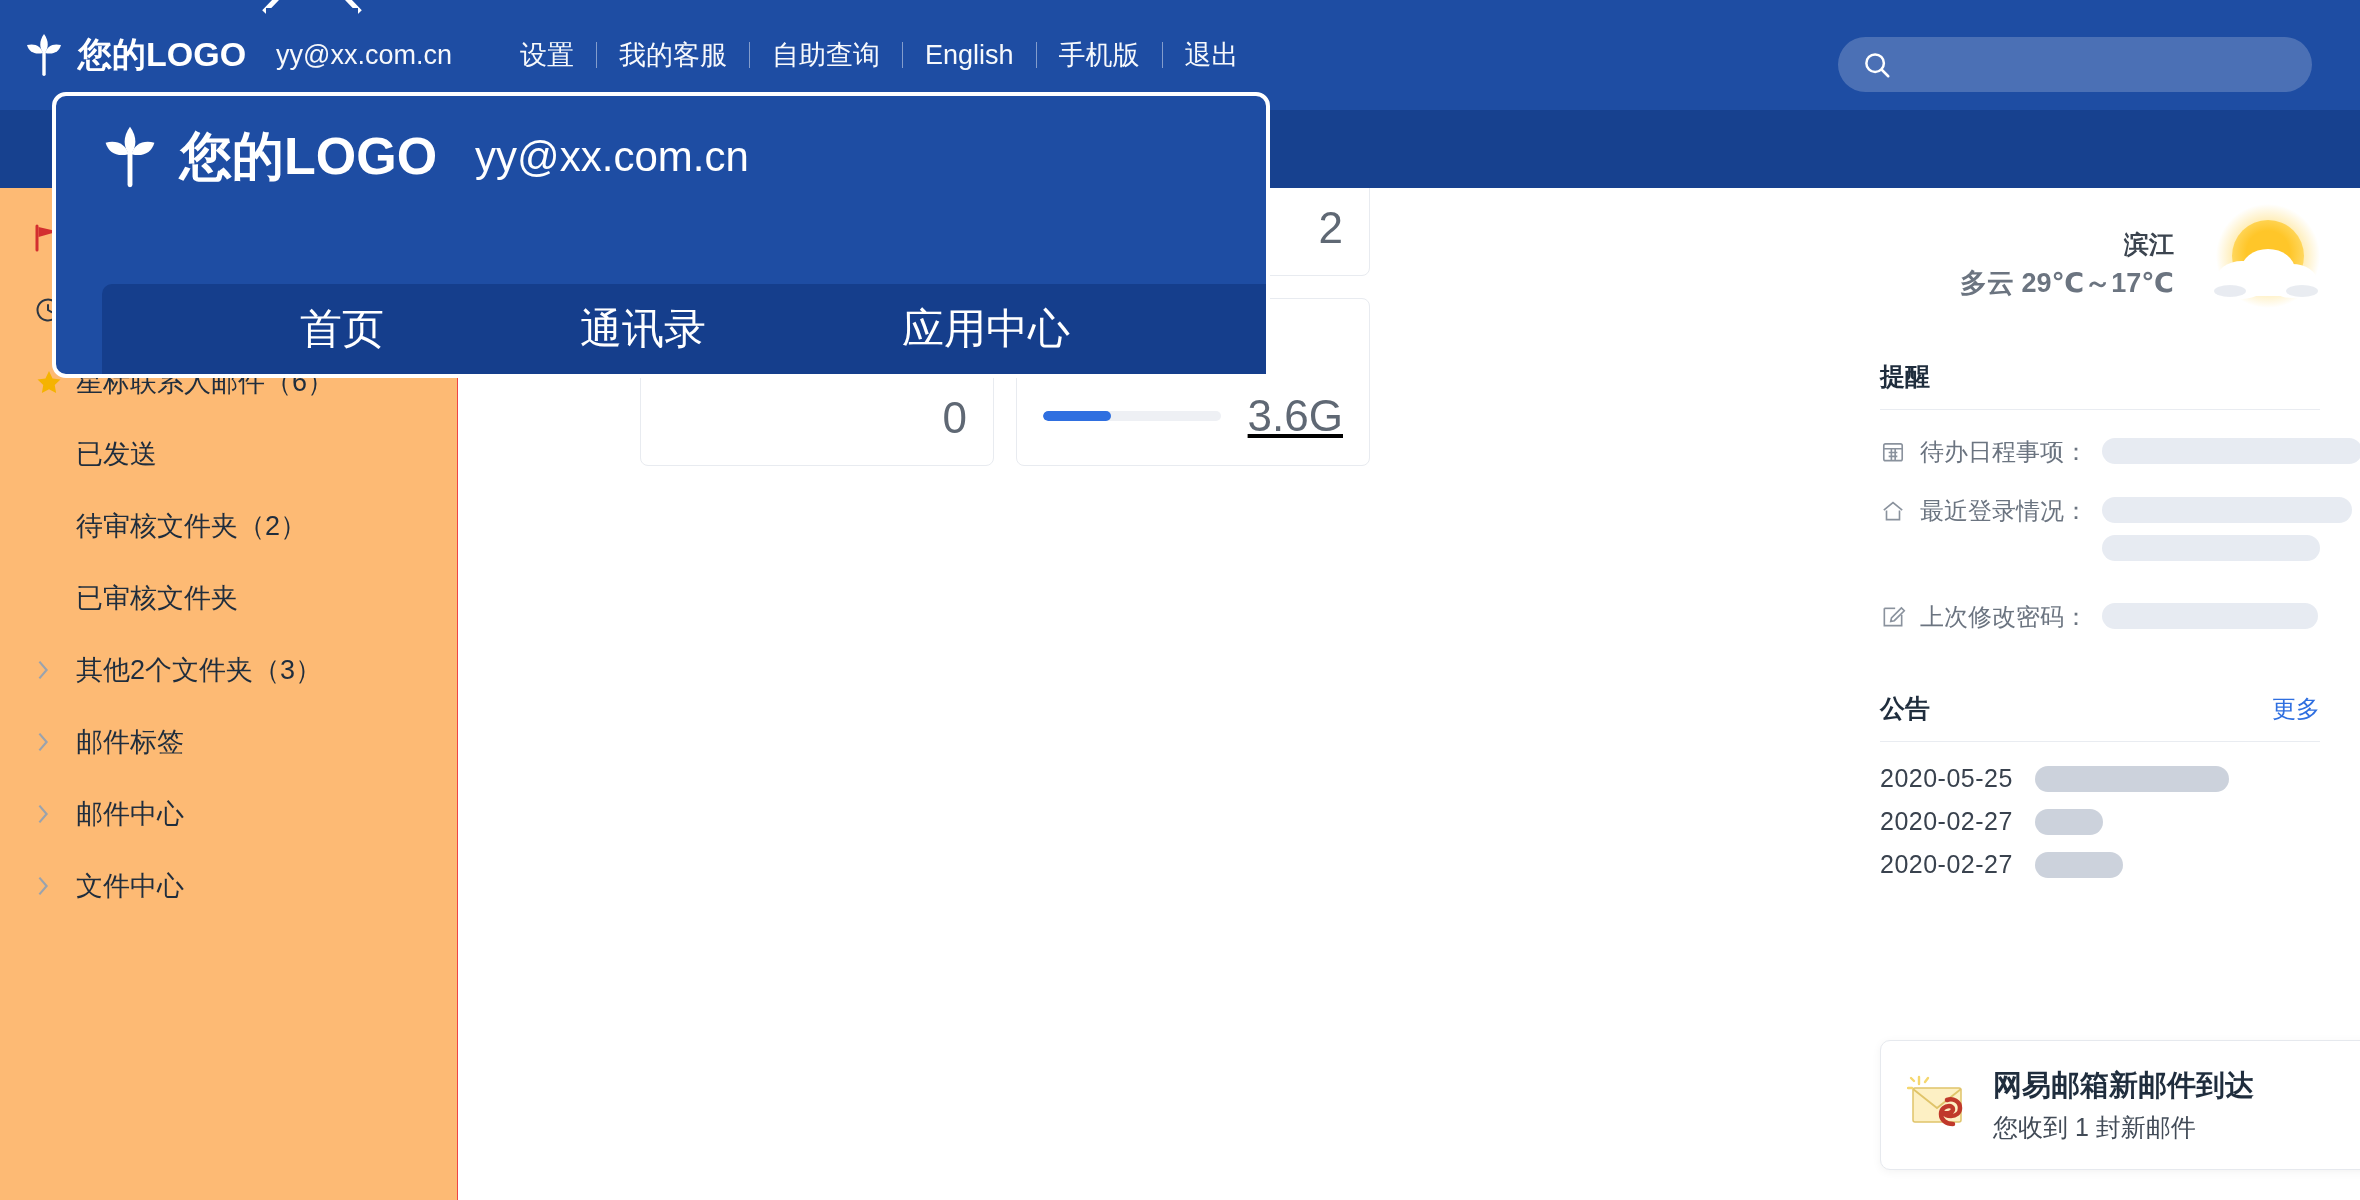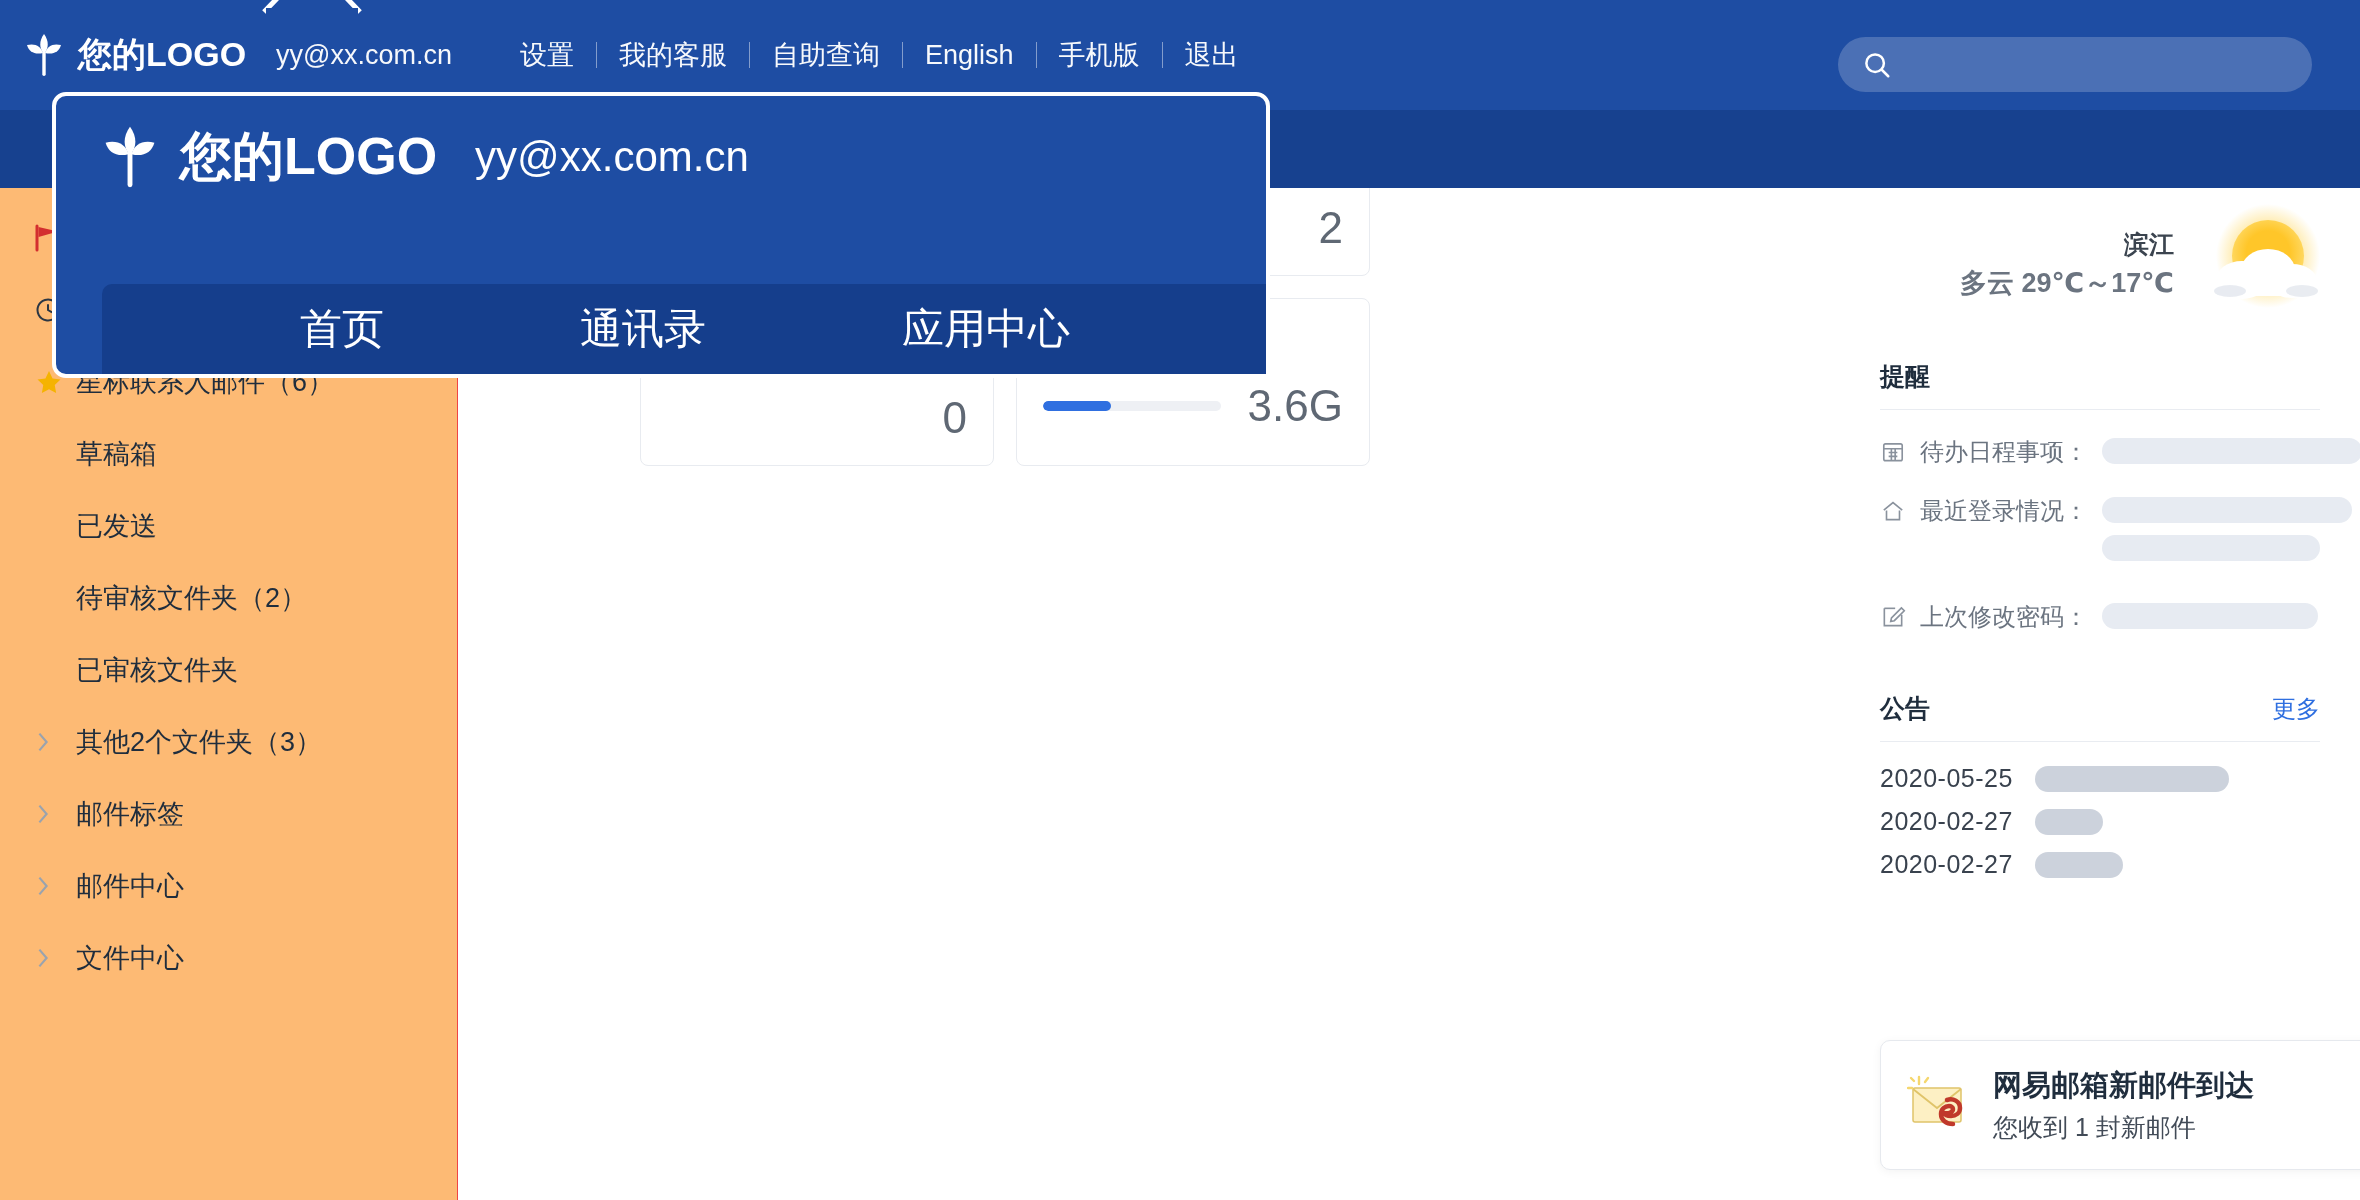--- a/index.html
+++ b/index.html
@@ -104,21 +104,21 @@
     border:1px solid #e8ebf0;border-radius:8px;background:#fff;
     padding:26px 26px 0 26px;position:relative;
   }
   .card-head{display:flex;align-items:center;}
   .card-ic{width:30px;height:30px;flex:0 0 30px;display:flex;align-items:center;}
   .card-title{font-size:26px;color:#5a6372;margin-left:12px;white-space:nowrap;}
   .card-num{
     position:absolute;right:26px;bottom:22px;font-size:44px;color:#5f6874;font-weight:400;
   }
   .cap-row{
-    position:absolute;left:26px;right:26px;bottom:34px;display:flex;align-items:center;
+    position:absolute;left:26px;right:26px;bottom:24px;display:flex;align-items:center;text-decoration:underline;
   }
   .cap-bar{
     width:178px;height:10px;border-radius:5px;background:#eef0f4;overflow:hidden;
   }
   .cap-bar i{display:block;height:100%;background:#2f6fe0;border-radius:5px;}
   .cap-val{margin-left:auto;font-size:44px;color:#5f6874;}
 
   
   .rail{
     position:absolute;right:0;top:0;width:520px;height:1012px;background:#fff;
@@ -221,24 +221,20 @@
 
     <div class="side-item">
       <span class="side-ic">
         <svg width="30" height="29" viewBox="0 0 24 24">
             <path d="M12 2.5l2.95 6.1 6.55.9-4.75 4.6 1.15 6.6L12 17.6l-5.9 3.1 1.15-6.6L2.5 9.5l6.55-.9z" fill="#f5b301"></path>
           </svg>
       </span>
       <span class="side-label">星标联系人邮件（6）</span>
     </div>
 
-    <div class="side-item plain">
-      <span class="side-ic"></span>
-      <span class="side-label">草稿箱</span>
-    </div>
 
     <div class="side-item plain">
       <span class="side-ic"></span>
       <span class="side-label">已发送</span>
     </div>
 
     <div class="side-item plain">
       <span class="side-ic"></span>
       <span class="side-label">待审核文件夹（2）</span>
     </div>

